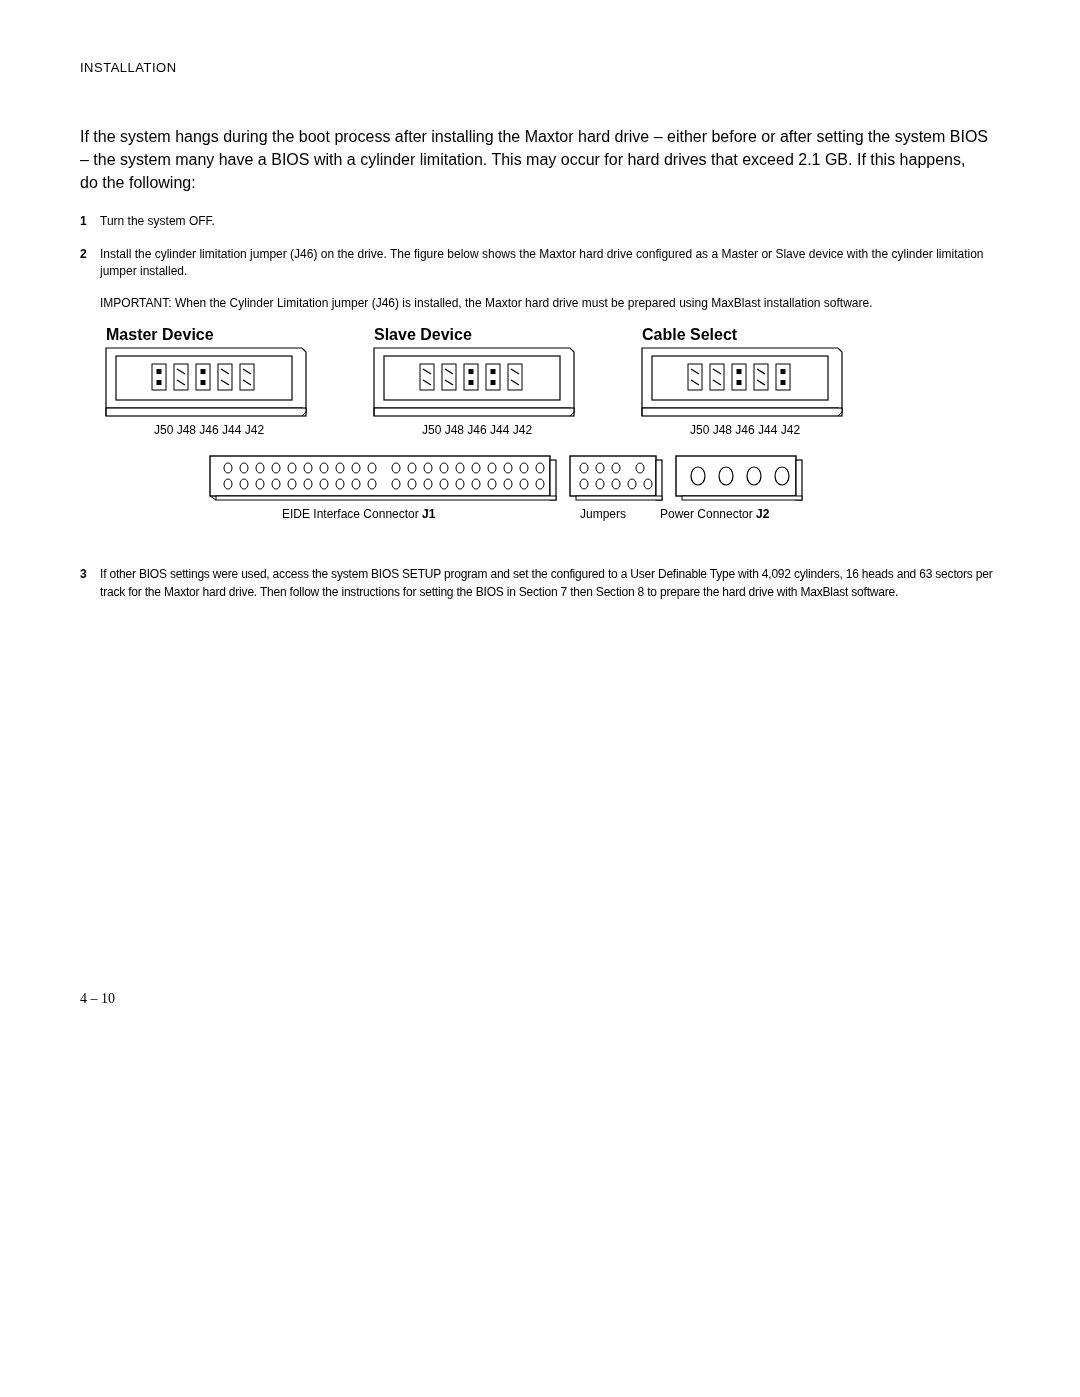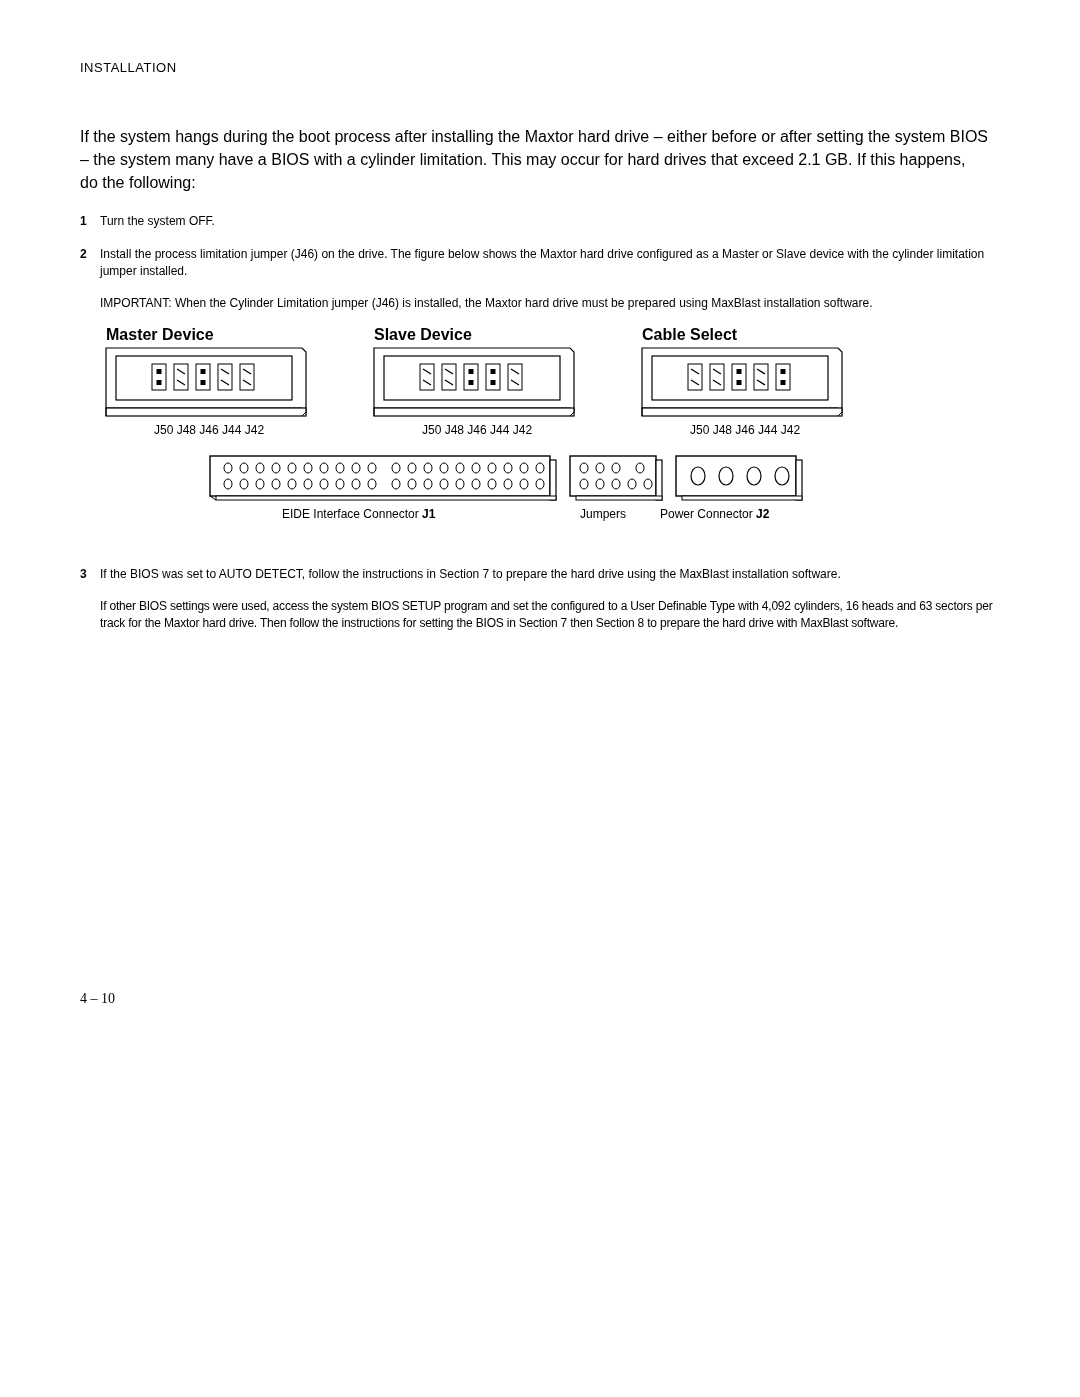--- a/index.html
+++ b/index.html
@@ -89,21 +89,21 @@
     <span>do the following:</span>
   </div>
 
   <ol class="steps">
     <li>
       <span class="num">1</span>
       <span>Turn the system OFF.</span>
     </li>
     <li>
       <span class="num">2</span>
-      <span>Install the process limitation jumper </span><span class="bold">(J46)</span><span> on the drive. The figure below shows the Maxtor hard drive configured as a Master or Slave device with the cylinder limitation jumper installed.</span>
+      <span>Install the cylinder limitation jumper </span><span class="bold">(J46)</span><span> on the drive. The figure below shows the Maxtor hard drive configured as a Master or Slave device with the cylinder limitation jumper installed.</span>
       <div class="sub-para" style="padding-left:0;">
         <span class="bold">IMPORTANT:</span><span> When the Cylinder Limitation jumper (J46) is installed, the Maxtor hard drive must be prepared using MaxBlast installation software.</span>
       </div>
 
       
       <div class="figure-wrap">
         <svg class="fig" viewBox="0 0 800 210">
           <defs>
 
             <g id="pins2">
@@ -273,21 +273,20 @@
           <text x="480" y="192" font-family="Arial" font-size="12">Jumpers</text>
           <text x="560" y="192" font-family="Arial" font-size="12">
             <tspan>Power Connector </tspan><tspan font-weight="bold">J2</tspan>
           </text>
         </svg>
       </div>
     </li>
 
     <li>
       <span class="num">3</span>
-      <span>If the BIOS was set to AUTO DETECT, follow the instructions in Section 7 to prepare the hard drive using the MaxBlast installation software.</span>
       <div class="sub-para" style="padding-left:0; letter-spacing:-0.2px;">
         <span>If other BIOS settings were used, access the system BIOS SETUP program and set the configured to a </span><span class="bold">User Definable Type</span><span> with 4,092 cylinders, 16 heads and 63 sectors per track for the Maxtor hard drive. Then follow the instructions for setting the BIOS in Section 7 then Section 8 to prepare the hard drive with MaxBlast software.</span>
       </div>
     </li>
   </ol>
 
   <div class="page-number">4 – 10</div>
 </div>
 
 </body></html>

